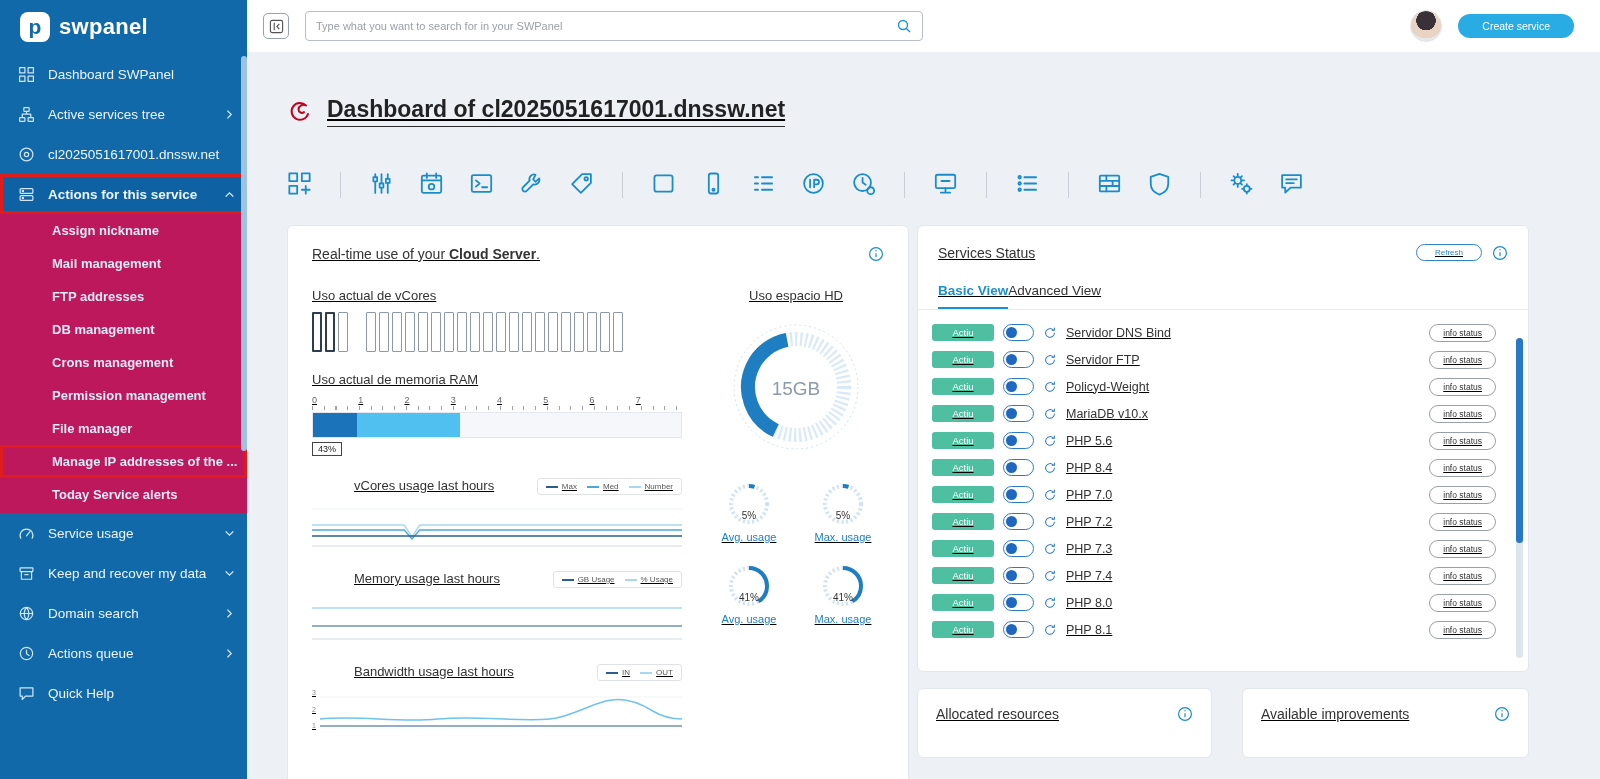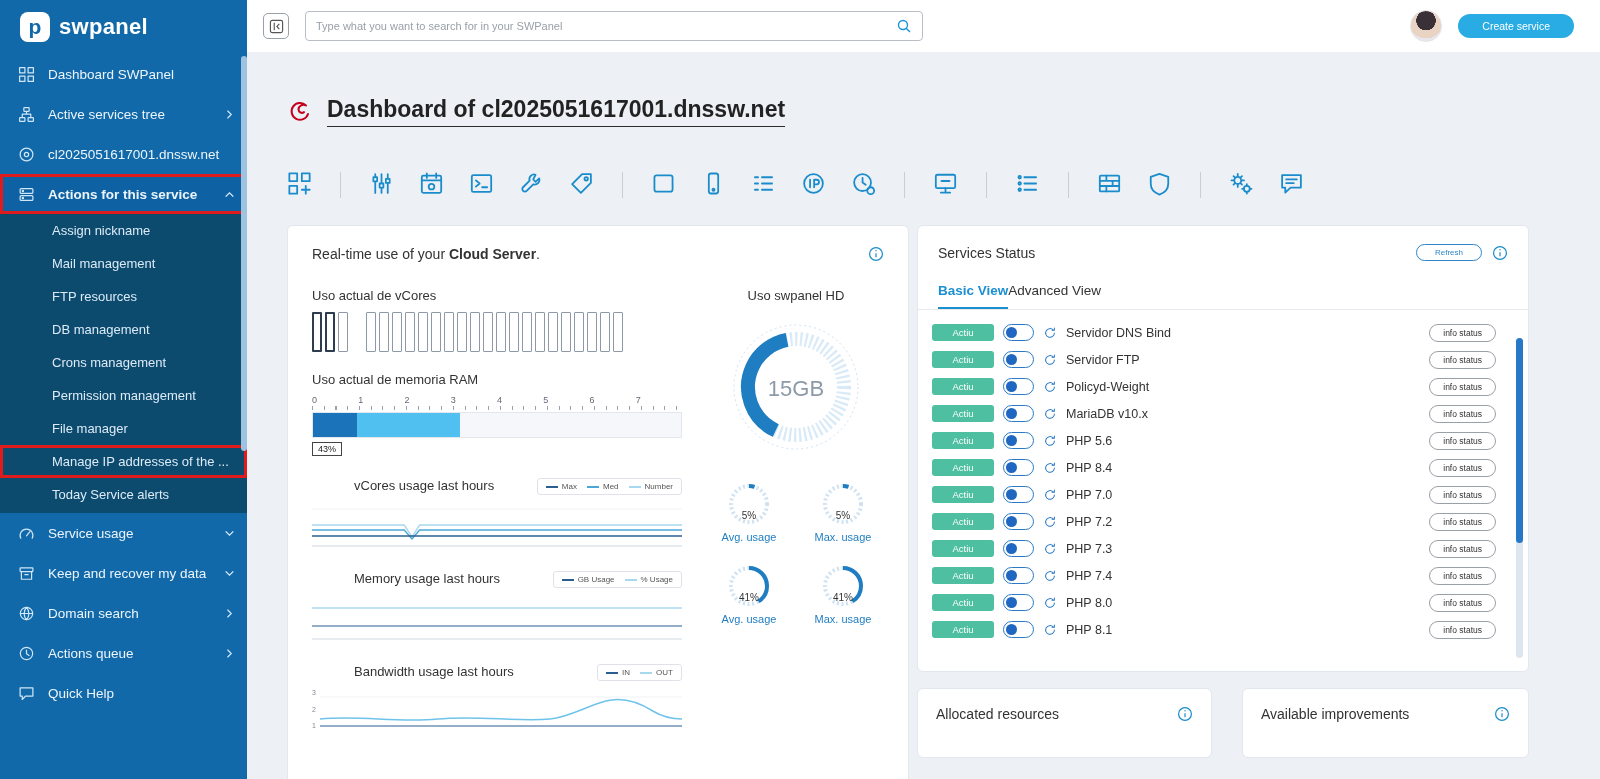--- a/index.html
+++ b/index.html
@@ -11,40 +11,40 @@
   .logo-row { height:54px; display:flex; align-items:center; gap:9px; padding-left:20px; }
   .logo-mark { width:30px; height:30px; background:#fff; border-radius:8px; color:#1169a9; font-weight:bold; font-size:21px; display:flex; align-items:center; justify-content:center; }
   .logo-text { font-weight:bold; font-size:22px; letter-spacing:.3px; }
   .side-item { height:40px; display:flex; align-items:center; gap:13px; padding:0 12px 0 18px; font-size:13.5px; color:#ecf5fc; cursor:pointer; }
   .side-item .s-icon { width:17px; height:17px; display:inline-flex; color:#cfe6f6; }
   .side-item.active { background:#0e61a2; font-weight:bold; }
   .chev { margin-left:auto; display:inline-flex; color:#cfe6f6; }
   .chev svg { width:11px; height:11px; }
   .chev-down { transform:rotate(90deg); }
   .chev-up { transform:rotate(-90deg); }
-  .sub-wrap { background:#0c4a6e; padding-bottom:2px; }
+  .sub-wrap { background:#be185d; padding-bottom:2px;font-weight:bold; }
   .sub-item { height:33px; display:flex; align-items:center; padding-left:52px; font-size:13px; color:#dcebf7; cursor:pointer; }
   .annotated { outline:3px solid #e01b1b; outline-offset:-3px; }
   .sidebar-scroll { position:absolute; right:0; top:56px; width:6px; height:395px; background:#9dc3e0; border-radius:3px; }
 
   
   .main-col { flex:1; display:flex; flex-direction:column; min-width:0; }
   .topbar { height:52px; background:#fff; display:flex; align-items:center; gap:16px; padding:0 26px 0 16px; flex:0 0 52px; }
   .collapse-btn { width:26px; height:26px; background:#fff; border:1px solid #9aa0a8; border-radius:5px; color:#555; display:flex; align-items:center; justify-content:center; cursor:pointer; }
   .collapse-btn svg { width:15px; height:15px; }
   .searchbox { width:618px; height:30px; border:1px solid #b9bec6; border-radius:4px; display:flex; align-items:center; padding:0 10px; gap:8px; }
   .searchbox input { border:none; outline:none; flex:1; font-size:11px; color:#444; font-family:"Liberation Sans",sans-serif; }
   .searchbox input::placeholder { color:#9aa0a8; }
   .search-ic { color:#1b94d6; display:inline-flex; }
   .tb-spacer { flex:1; }
   .avatar { width:32px; height:32px; border-radius:50%; background:radial-gradient(circle at 50% 32%, #3a3038 0 38%, #e9d4c4 39% 70%, #e7e8ee 71%); border:1px solid #e3e3e8; }
   .create-btn { background:#29abe3; color:#fff; border:none; border-radius:12px; font-size:10.5px; padding:6px 24px; cursor:pointer; font-family:"Liberation Sans",sans-serif; }
 
   
-  .content { flex:1; padding:44px 32px 0 40px; overflow:hidden; }
+  .content { flex:1; padding:44px 32px 0 40px; overflow:hidden;text-decoration:underline; }
   .title-row { display:flex; align-items:center; gap:14px; }
   .debian-ic { width:26px; height:26px; display:inline-flex; }
   h1.page-title { font-size:23px; color:#222; border-bottom:1.5px solid #2a2a2a; padding-bottom:3px; font-weight:bold; }
 
   .toolbar { margin-top:44px; display:flex; align-items:center; gap:25px; color:#1a8ccb; }
   .tb-btn { background:none; border:none; color:#1a8ccb; cursor:pointer; display:inline-flex; padding:0; }
   .tb-btn svg { width:25px; height:25px; }
   .tb-sep { width:1px; height:26px; background:#c9ced6; margin:0 3px; }
 
   .cards-row { margin-top:26px; display:flex; gap:8px; align-items:flex-start; }
@@ -78,21 +78,21 @@
   .chart-head { display:flex; align-items:flex-start;margin-left:42px; }
   .legend { margin-left:auto; border:1px solid #dfe3e9; border-radius:3px; padding:3px 8px; display:flex; gap:10px; align-items:center; }
   .leg-item { display:flex; align-items:center; gap:4px; font-size:8px; color:#555; }
   .leg-line { width:12px; height:2px; display:inline-block; }
   .spark { width:100%; height:46px; margin-top:8px; display:block; }
   .bw-wrap { display:flex; gap:4px; margin-top:8px; }
   .bw-axis { display:flex; flex-direction:column; justify-content:space-between; font-size:7px; color:#889; height:44px; padding-bottom:4px; }
 
   .hd-label { font-size:13px; color:#333; }
   .donut-wrap { position:relative; width:140px; margin:14px auto 0; }
-  .donut-center { position:absolute; inset:0; display:flex; align-items:center; justify-content:center; font-size:22px; color:#8d9aa8; }
+  .donut-center { position:absolute; inset:0; display:flex; align-items:center; justify-content:center; font-size:19px; color:#8d9aa8; }
   .gauge-grid { display:flex; justify-content:center; gap:34px; margin-top:20px; }
   .gauge { width:60px; }
   .gauge-svg-wrap { position:relative; width:46px; height:46px; margin:0 auto; }
   .gauge-val { position:absolute; left:0; right:0; bottom:6px; font-size:10px; color:#333; text-align:center; }
   .gauge-label { font-size:11px; color:#1f7ec2; margin-top:4px; white-space:nowrap; }
 
   
   .right-col { width:612px; flex:0 0 612px; display:flex; flex-direction:column; gap:16px; }
   .svc-card { height:447px; position:relative; overflow:hidden; padding:18px 0 0; }
   .svc-head { display:flex; align-items:center; padding:0 20px; }
@@ -182,21 +182,21 @@
           </span>
         </div>
         <div class="sub-wrap">
           <div class="sub-item">
             <span class="sub-label">Assign nickname</span>
           </div>
           <div class="sub-item">
             <span class="sub-label">Mail management</span>
           </div>
           <div class="sub-item">
-            <span class="sub-label">FTP resources</span>
+            <span class="sub-label">FTP addresses</span>
           </div>
           <div class="sub-item">
             <span class="sub-label">DB management</span>
           </div>
           <div class="sub-item">
             <span class="sub-label">Crons management</span>
           </div>
           <div class="sub-item">
             <span class="sub-label">Permission management</span>
           </div>
@@ -569,21 +569,21 @@
                   <svg class="spark" style="margin-top:0" viewBox="0 0 370 46" preserveAspectRatio="none">
                     <line x1="0" y1="8" x2="370" y2="8" stroke="#eef2f6"></line>
                     <path d="M0 30 C40 26 80 34 120 30 C160 26 200 33 235 30 C255 28 270 18 292 12 C308 8 324 12 340 22 C352 29 362 30 370 30" fill="none" stroke="#6fc3ea" stroke-width="1.5"></path>
                     <path d="M0 37 H370" fill="none" stroke="#2a5f8f" stroke-width="1.2"></path>
                   </svg>
                 </div>
               </div>
             </div>
 
             <div class="rt-right">
-              <div class="hd-label">Uso swpanel HD</div>
+              <div class="hd-label">Uso espacio HD</div>
               <div class="donut-wrap" id="hd-donut"><svg viewBox="0 0 140 140" width="140" height="140">
                     <circle cx="70" cy="70" r="62" fill="none" stroke="#cfe2f2" stroke-width="1" stroke-dasharray="2 3"></circle>
                     <circle cx="70" cy="70" r="48" fill="none" stroke="#d8eaf7" stroke-width="14" stroke-dasharray="2.2 2.8"></circle>
                     <circle cx="70" cy="70" r="48" fill="none" stroke="#1f7dc2" stroke-width="14" stroke-dasharray="120.63715789784804 301.59289474462014" transform="rotate(115 70 70)"></circle>
                   </svg>
                 <div class="donut-center">15GB</div>
               </div>
               <div class="gauge-grid" id="gauge-row-1">
                   <div class="gauge">
                     <div class="gauge-svg-wrap"><svg viewBox="0 0 46 46" width="46" height="46">

